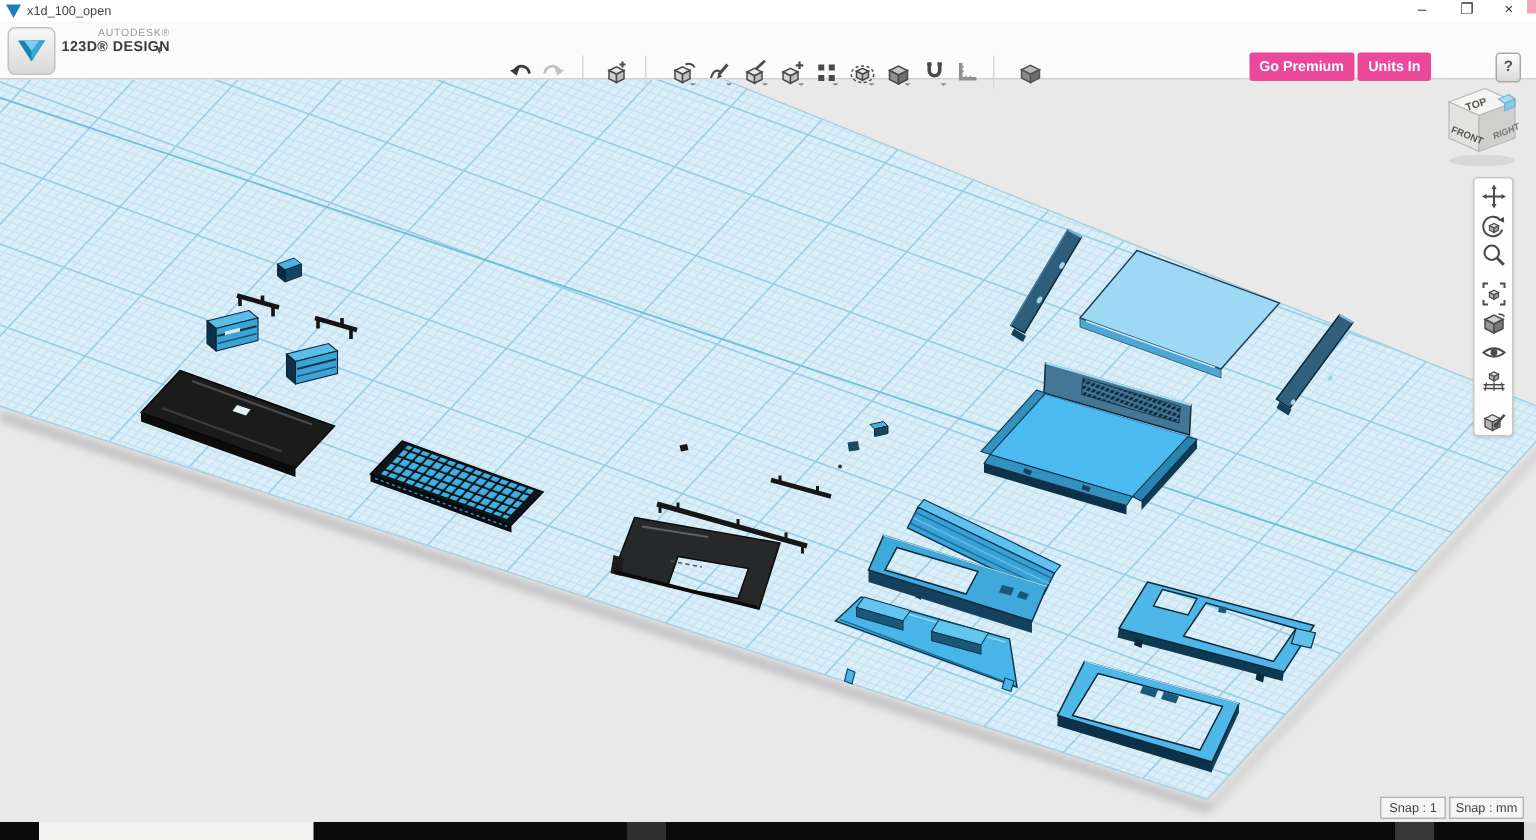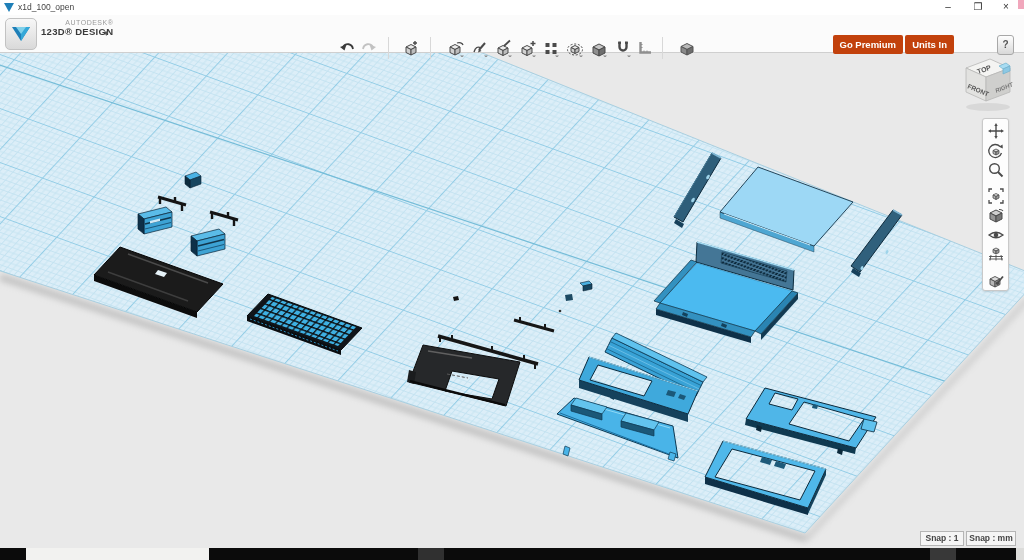--- a/index.html
+++ b/index.html
@@ -19,36 +19,36 @@
   #toolbar{position:absolute;left:0;top:15px;width:1024px;height:37px;background:#fbfbfb;
            border-bottom:1px solid #cfcfcf;z-index:30;}
   #applogo{position:absolute;left:5px;top:3px;width:30px;height:30px;border:1px solid #c2c2c2;
            border-radius:5px;background:linear-gradient(#f7f7f7,#d9d9d9);}
   #brand{position:absolute;left:41px;top:4px;line-height:1.1;text-align:right;}
   #brand .b1{font-size:7px;color:#9a9a9a;letter-spacing:.5px;}
   #brand .b2{font-size:9.5px;color:#3a3a3a;font-weight:bold;letter-spacing:.3px;}
   #brand-caret{position:absolute;left:104px;top:13px;font-size:9px;color:#555;}
   .tbicon{position:absolute;top:24px;width:18px;height:18px;}
   .tbsep{position:absolute;top:22px;width:1px;height:22px;background:#d8d8d8;}
-  .tealbtn{position:absolute;top:20px;height:19px;background:#c2410c;color:#fff;font-weight:bold;
+  .tealbtn{position:absolute;top:20px;height:19px;background:#ec4899;color:#fff;font-weight:bold;
            font-size:9.5px;border-radius:2px;text-align:center;line-height:19px;padding:0 7px;cursor:pointer;}
   #helpbtn{position:absolute;top:20px;right:10px;width:15px;height:18px;border:1px solid #a8a8a8;
            border-radius:3px;background:linear-gradient(#fefefe,#d8d8d8);color:#555;font-weight:bold;
            font-size:10px;text-align:center;line-height:18px;}
   
   #scene{position:absolute;left:0;top:0;z-index:1;}
   
   #navbar{position:absolute;left:982px;top:118px;width:25px;height:168px;background:#fdfdfd;
           border:1px solid #c9c9c9;border-radius:3px;z-index:20;box-shadow:0 1px 2px rgba(0,0,0,.12);
           display:flex;flex-direction:column;align-items:center;padding-top:3px;}
   .navic{width:18px;height:18px;margin-bottom:1.5px;}
   .navgap{height:6px;}
   
   .statbox{position:absolute;top:531px;height:13px;background:#f5f5f5;border:1px solid #b5b5b5;
-           font-size:8.5px;color:#444;line-height:13px;text-align:center;z-index:20;font-weight:bold;}
+           font-size:8.5px;color:#444;line-height:13px;text-align:center;z-index:20;font-weight:normal;}
   #snapbox{left:920px;width:42px;}
   #unitsbox{left:966px;width:48px;}
   
   #bottombar{position:absolute;left:0;top:548px;width:1024px;height:12px;background:#0b0b0b;z-index:25;}
   #bottombar .seg-white{position:absolute;left:26px;top:0;width:183px;height:12px;background:#f2f2f0;}
   #bottombar .seg-g1{position:absolute;left:418px;top:0;width:26px;height:12px;background:#303030;}
   #bottombar .seg-g2{position:absolute;left:930px;top:0;width:26px;height:12px;background:#383838;}
   #bottombar .seg-grip{position:absolute;right:0;top:0;width:8px;height:12px;background:#dcdcda;}
   svg text{font-family:"Liberation Sans",sans-serif;}
 </style>

